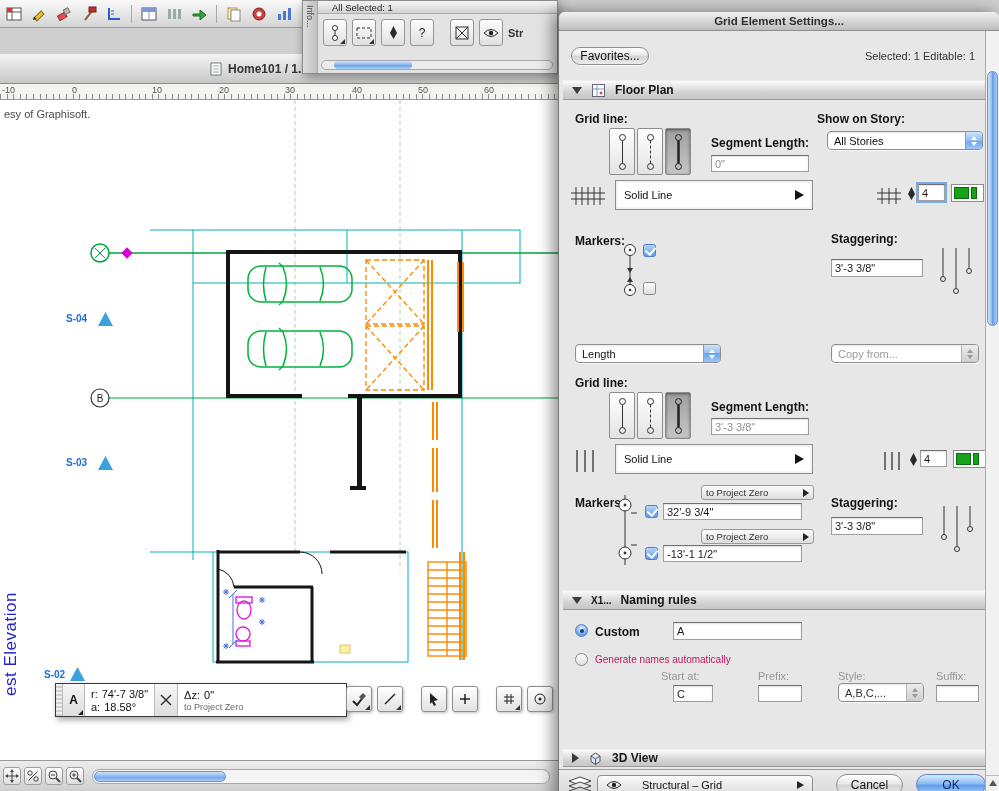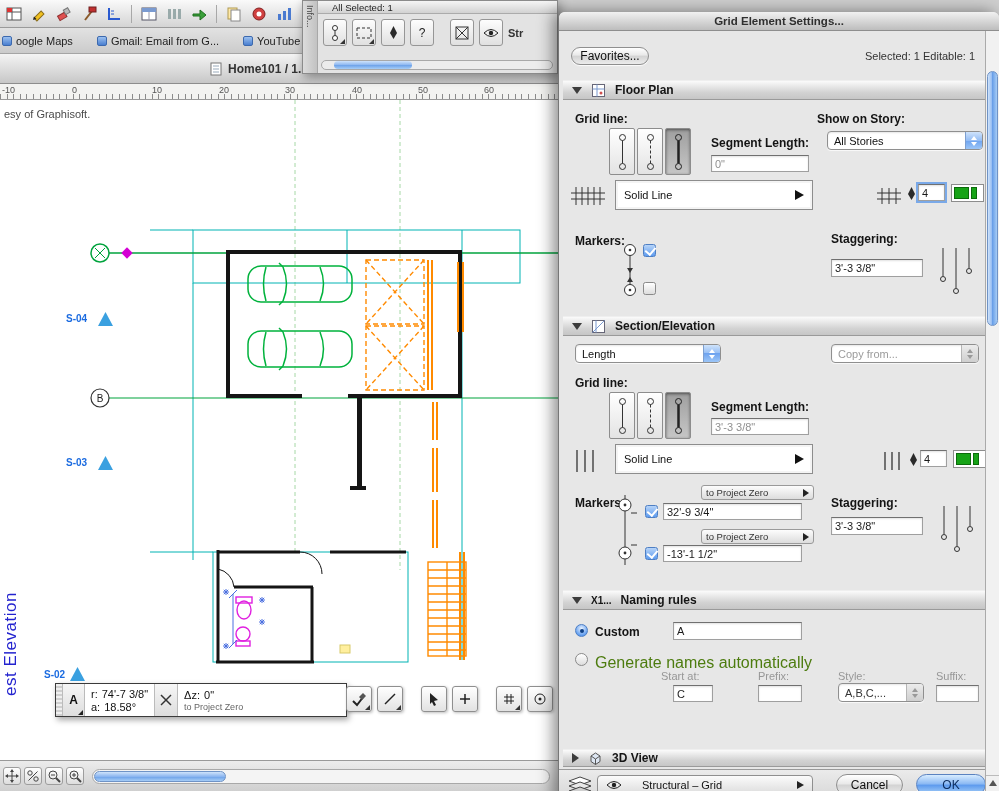--- a/index.html
+++ b/index.html
@@ -181,38 +181,20 @@
         </svg>
       </span>
     <span class="tbtn">
         <svg width="16" height="16">
           <line x1="4" y1="2" x2="4" y2="14" stroke="#555" stroke-width="1.5"></line>
           <path d="M5,2 H13 L10,5 L13,8 H5 Z" fill="#8040c0"></path>
         </svg>
       </span>
   </div>
 
-  <div class="abs bookmarks">
-    <span class="bm">
-        <span class="favicon"></span>
-        <span>oogle Maps</span>
-      </span>
-    <span class="bm">
-        <span class="favicon"></span>
-        <span>Gmail: Email from G...</span>
-      </span>
-    <span class="bm">
-        <span class="favicon"></span>
-        <span>YouTube</span>
-      </span>
-    <span class="bm">
-        <span class="favicon"></span>
-        <span>Wikipe</span>
-      </span>
-  </div>
 
   <div class="abs doc-titlebar">
     <svg width="12" height="14">
         <rect x="1" y="1" width="10" height="12" fill="#fff" stroke="#777"></rect>
         <line x1="3" y1="4" x2="9" y2="4" stroke="#9ab"></line>
         <line x1="3" y1="7" x2="9" y2="7" stroke="#9ab"></line>
         <line x1="3" y1="10" x2="9" y2="10" stroke="#9ab"></line>
       </svg>
     <span>Home101 / 1. Ground</span>
   </div>
@@ -676,29 +658,20 @@
             <line x1="10" y1="6" x2="10" y2="34"></line>
             <circle cx="10" cy="37" r="2.5"></circle>
             <line x1="23" y1="6" x2="23" y2="46"></line>
             <circle cx="23" cy="49" r="2.5"></circle>
             <line x1="36" y1="6" x2="36" y2="26"></line>
             <circle cx="36" cy="29" r="2.5"></circle>
           </g>
         </svg>
       </span>
 
-    <div class="sechead" style="top:304px">
-      <span class="disc"></span>
-      <svg width="15" height="15">
-          <rect x="1.5" y="1.5" width="12" height="12" fill="#fff" stroke="#667"></rect>
-          <line x1="1.5" y1="13.5" x2="13.5" y2="1.5" stroke="#7a9ad0"></line>
-          <line x1="5" y1="1.5" x2="5" y2="13.5" stroke="#7a9ad0"></line>
-        </svg>
-      <span>Section/Elevation</span>
-    </div>
 
     <div class="aquasel" style="left:16px;top:332px;width:146px">
       <span class="txt">Length</span>
       <span class="cap">
           <b class="up"></b>
           <b class="dn"></b>
         </span>
     </div>
     <div class="aquasel disabled" style="left:272px;top:332px;width:148px">
       <span class="txt">Copy from...</span>
@@ -810,21 +783,21 @@
     <div class="sechead" style="top:578px">
       <span class="disc"></span>
       <span style="font-size:10px;font-weight:bold">X1...</span>
       <span>Naming rules</span>
     </div>
 
     <span class="radio on" style="left:16px;top:612px"></span>
     <span class="dlbl" style="left:36px;top:613px">Custom</span>
     <input class="fld" style="left: 114px; top: 610px; width: 129px; height: 18px;" value="A">
     <span class="radio" style="left:16px;top:641px"></span>
-    <span class="abs" style="left:36px;top:642px;font-size:16px;color:#4d7c0f;white-space:nowrap">Generate names automatically</span>
+    <span class="abs" style="left:36px;top:642px;font-size:10px;color:#be185d;white-space:nowrap">Generate names automatically</span>
 
     <span class="glbl" style="left:102px;top:658px">Start at:</span>
     <span class="glbl" style="left:199px;top:658px">Prefix:</span>
     <span class="glbl" style="left:279px;top:658px">Style:</span>
     <span class="glbl" style="left:377px;top:658px">Suffix:</span>
     <input class="fld" style="left: 114px; top: 673px; width: 40px;" value="C">
     <input class="fld" style="left: 199px; top: 673px; width: 44px;" value="">
     <div class="aquasel disabled" style="left:279px;top:671px;width:86px">
       <span class="txt" style="color:#333">A,B,C,...</span>
       <span class="cap">

